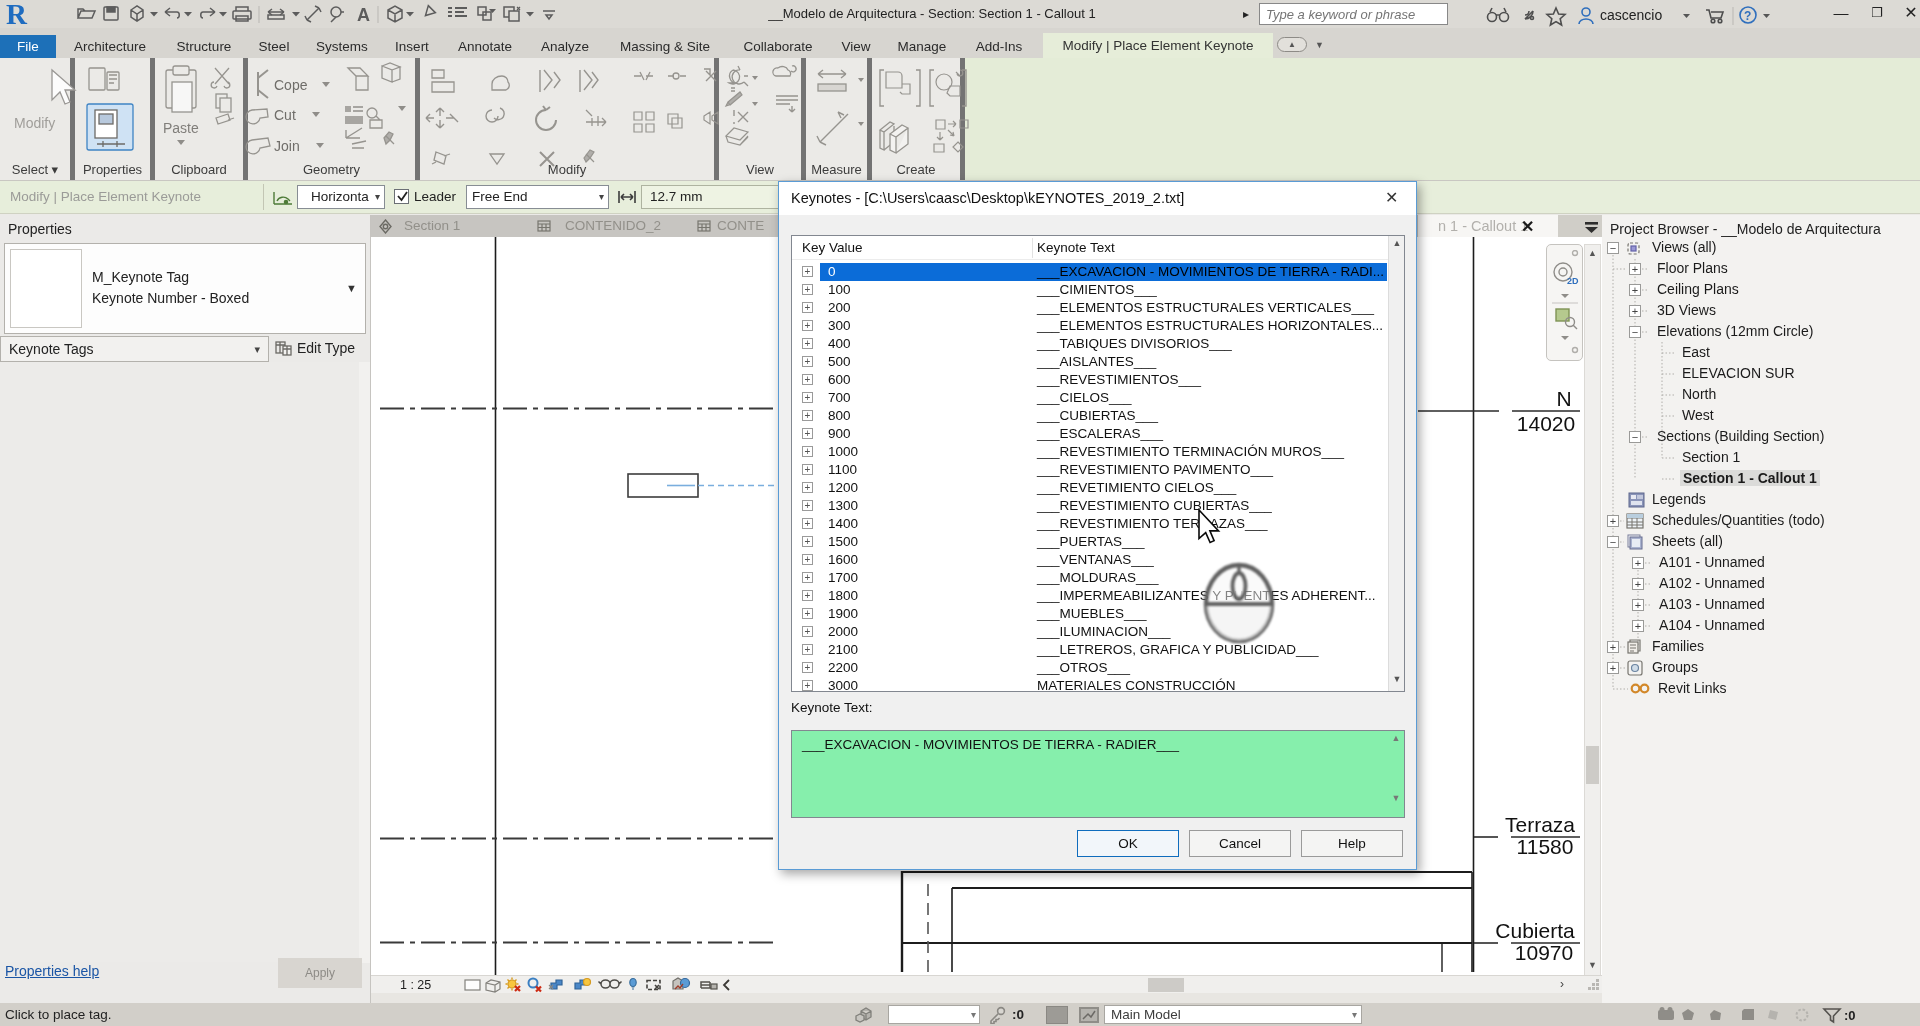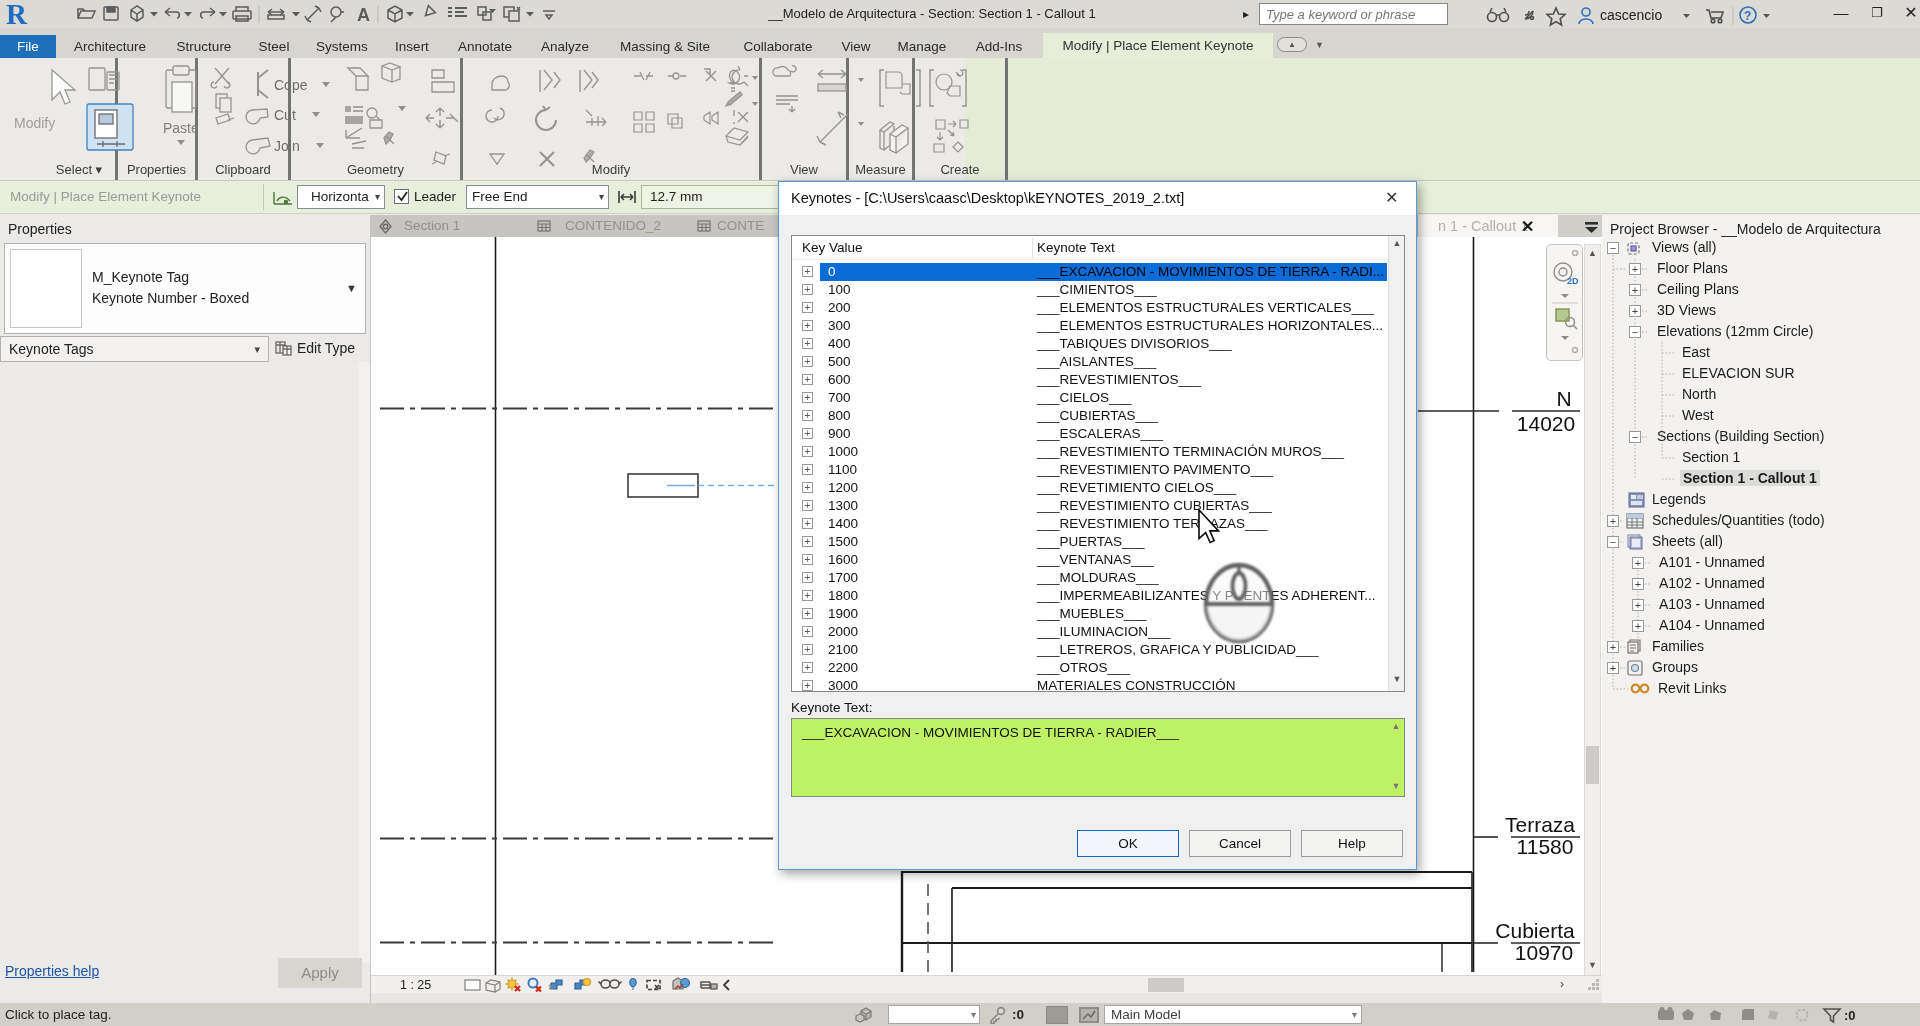--- a/index.html
+++ b/index.html
@@ -12,21 +12,21 @@
   #search { position:absolute; left:1259px; top:3px; width:189px; height:22px; background:#fff; border:1px solid #888; font-size:13px; color:#555; font-style:italic; padding:3px 6px; }
   .winbtn { position:absolute; top:0px; height:26px; width:30px; color:#222; font-size:15px; text-align:center; line-height:26px; }
   
   #tabrow { position:absolute; left:0; top:28px; width:1920px; height:30px; background:#d7d5d0; }
   .rtab { position:absolute; top:7px; height:23px; line-height:23px; font-size:13.5px; color:#2b2b2b; text-align:center; }
   #filetab { position:absolute; left:0; top:7px; width:56px; height:36px; background:#1d70b8; color:#fff; font-size:13.5px; text-align:center; line-height:23px; }
   #modtab { position:absolute; left:1043px; top:5px; width:230px; height:25px; background:#e6edd9; color:#333; font-size:13.5px; text-align:center; line-height:25px; }
   
   #ribbon { position:absolute; left:0; top:58px; width:1920px; height:123px; background:#ebeae7; border-bottom:1px solid #c9c7c2; }
   #ribbon .green { position:absolute; left:965px; top:0; width:955px; height:122px; background:#e4ecd7; }
-  .panel { position:absolute; top:0; height:122px; border-right:3px solid #737373;margin-left:43px; }
+  .panel { position:absolute; top:0; height:122px; border-right:5px solid #737373; }
   .plabel { position:absolute; bottom:3px; width:100%; text-align:center; font-size:13px; color:#3c3c3c; }
 
   
   #optbar { position:absolute; left:0; top:181px; width:1920px; height:33px; background:#e7eedb; border-bottom:1px solid #cfd2c2; font-size:13.5px; color:#333; }
   .combo { position:absolute; background:#fff; border:1px solid #878d94; font-size:13.5px; color:#222; }
   .combo .chev { position:absolute; right:4px; top:50%; transform:translateY(-58%); font-size:10px; color:#444; }
   
   #props { position:absolute; left:0; top:215px; width:371px; height:788px; background:#ebeae8; border-right:1px solid #c6c4c0; }
   
   #draw { position:absolute; left:371px; top:215px; width:1231px; height:788px; background:#fff; }
@@ -304,21 +304,21 @@
           <rect x="1" y="1" width="9" height="11"></rect>
           <path d="M1 4 h9 M5 1 v11"></path>
           <rect x="8" y="5" width="8" height="9" fill="#f3f2f0"></rect>
           <path d="M8 8 h8 M12 5 v9"></path>
         </svg>
       <span style="margin-left:26px">Edit Type</span>
     </div>
     <div class="abs" style="left:0;top:147px;width:370px;height:600px;background:#ecebe9"></div>
     <div class="abs" style="left:359px;top:147px;width:11px;height:601px;background:#f2f1ef"></div>
     <div class="abs" style="left:5px;top:748px;font-size:14px;color:#1a55a5;text-decoration:underline">Properties help</div>
-    <div class="abs" style="left:278px;top:743px;width:84px;height:30px;background:#d8d5d0;color:#8d8b86;font-size:15px;text-align:center;line-height:30px">Apply</div>
+    <div class="abs" style="left:278px;top:743px;width:84px;height:30px;background:#d8d5d0;color:#8d8b86;font-size:12px;text-align:center;line-height:30px">Apply</div>
   </div>
   <div id="draw">
     <div id="dtabbar">
       <svg class="abs" style="left:7px;top:4px" width="15" height="15" viewBox="0 0 15 15" fill="none" stroke="#6b6a64" stroke-width="1.4">
           <path d="M7.5 1 L13 7.5 L7.5 14 L2 7.5 z"></path>
           <circle cx="7.5" cy="7.5" r="2.2"></circle>
         </svg>
       <div class="dtab" style="left:33px">Section 1</div>
       <svg class="abs" style="left:166px;top:5px" width="14" height="12" viewBox="0 0 14 12" fill="none" stroke="#77766f" stroke-width="1.2">
           <rect x="1" y="1" width="12" height="10"></rect>
@@ -728,21 +728,21 @@
           <span class="exp">+</span>
           <span class="kv">3000</span>
           <span class="kt">MATERIALES CONSTRUCCIÓN</span>
         </div>
       <div class="abs" style="left:596px;top:0;width:16px;height:455px;background:#f0f0f0;border-left:1px solid #dcdcdc">
         <div class="abs" style="left:0;top:2px;width:16px;text-align:center;font-size:9px;color:#555">▲</div>
         <div class="abs" style="left:0;top:438px;width:16px;text-align:center;font-size:9px;color:#555">▼</div>
       </div>
     </div>
     <div class="abs" style="left:12px;top:518px;font-size:13.5px;color:#111">Keynote Text:</div>
-    <div class="abs" style="left:12px;top:536px;width:614px;height:79px;background:#bef264;border:1px solid #828790">
+    <div class="abs" style="left:12px;top:548px;width:614px;height:88px;background:#86efac;border:1px solid #828790">
       <div class="abs" style="left:10px;top:6px;font-size:13.5px;color:#111">___EXCAVACION - MOVIMIENTOS DE TIERRA - RADIER___</div>
       <div class="abs" style="left:596px;top:2px;width:16px;text-align:center;font-size:9px;color:#777">▲</div>
       <div class="abs" style="left:596px;top:62px;width:16px;text-align:center;font-size:9px;color:#777">▼</div>
     </div>
     <div id="dlgbtns">
       <div class="btn" style="left:298px;border:1px solid #0f6cbd;background:#f2f6fa">OK</div>
       <div class="btn" style="left:410px">Cancel</div>
       <div class="btn" style="left:522px">Help</div>
     </div>
   </div>

